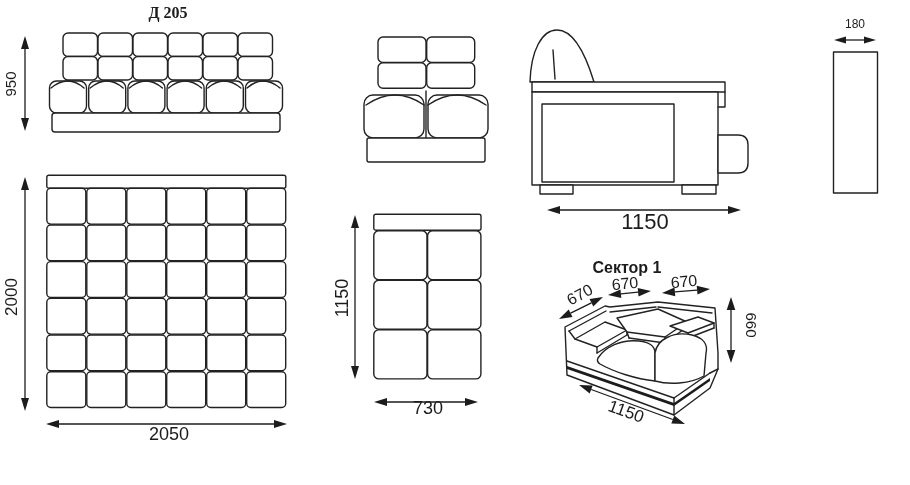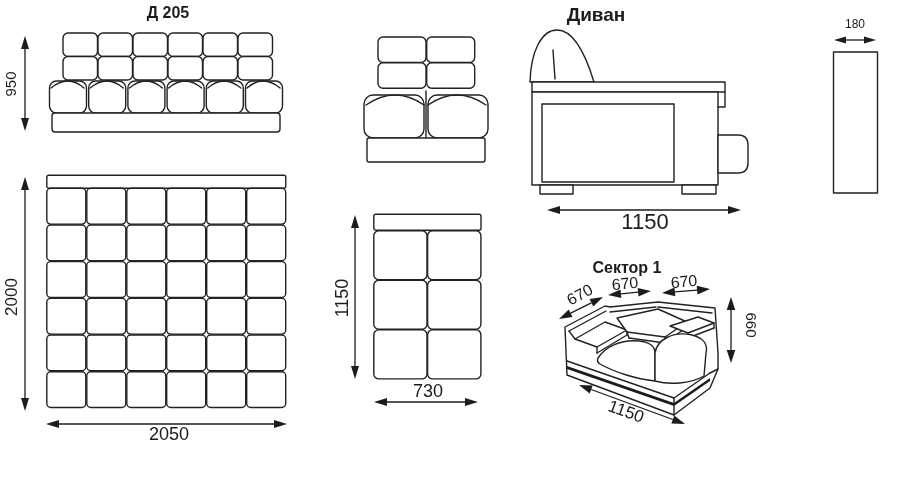--- a/index.html
+++ b/index.html
@@ -14,22 +14,21 @@
   .ln{stroke:#222;stroke-width:1.4;fill:none;stroke-linecap:round;stroke-linejoin:round;}
   .fw{stroke:#222;stroke-width:1.4;fill:#fff;stroke-linejoin:round;}
   .ah{fill:#1c1c1c;stroke:none;}
   .al{stroke:#1c1c1c;stroke-width:1.3;fill:none;}
 </style>
 </head>
 <body>
 
 <div class="sheet">
 
-  <div class="title" style="left:88px;top:4px;width:160px;font-size:16px;">Д 205</div>
-  <div class="title" style="left:516px;top:4px;width:160px;font-size:19px;">Диван</div>
+  <div class="title" style="left:88px;top:4px;width:160px;font-size:16px;font-family:Liberation Serif, serif;">Д 205</div>
   <div class="title" style="left:547px;top:259px;width:160px;font-size:16px;">Сектор 1</div>
 
   <svg style="left:46px;top:27px;" width="241" height="110" viewBox="0 0 241 110">
 
     <g class="fw">
       <rect x="17" y="6" width="34.5" height="23.5" rx="5"></rect>
         <rect x="52" y="6" width="34.5" height="23.5" rx="5"></rect>
       <rect x="87" y="6" width="34.5" height="23.5" rx="5"></rect>
         <rect x="122" y="6" width="34.5" height="23.5" rx="5"></rect>
       <rect x="157" y="6" width="34.5" height="23.5" rx="5"></rect>
@@ -161,21 +160,21 @@
     <polygon class="ah" points="7,1 3,14 11,14"></polygon>
       <polygon class="ah" points="7,165 3,152 11,152"></polygon>
   </svg>
   <div class="dim r270" style="left:312px;top:290px;width:60px;font-size:18px;">1150</div>
 
   <svg style="left:373px;top:394px;" width="106" height="16" viewBox="0 0 106 16">
     <line class="al" x1="13" y1="8" x2="93" y2="8"></line>
     <polygon class="ah" points="1,8 14,4 14,12"></polygon>
       <polygon class="ah" points="105,8 92,4 92,12"></polygon>
   </svg>
-  <div class="dim" style="left:388px;top:383px;width:80px;font-size:18px;">730</div>
+  <div class="dim" style="left:388px;top:400px;width:80px;font-size:18px;">730</div>
 
   <svg style="left:530px;top:26px;" width="220" height="172" viewBox="0 0 220 172">
     <path class="fw" d="M0,56 C1,24 12,4 27,4 C41,4 53,20 64,56 Z"></path>
     <line class="ln" x1="23" y1="24" x2="25" y2="53"></line>
     <rect class="fw" x="2" y="56" width="193" height="10"></rect>
     <rect class="fw" x="2" y="66" width="186" height="93"></rect>
     <polyline class="ln" points="195,66 195,81 188,81"></polyline>
     <path class="fw" d="M188,109 L208,109 Q218,109 218,119 L218,137 Q218,147 208,147 L188,147 Z"></path>
     <rect class="fw" x="12" y="78" width="132" height="78"></rect>
     <rect class="fw" x="10" y="159" width="33" height="9"></rect>

